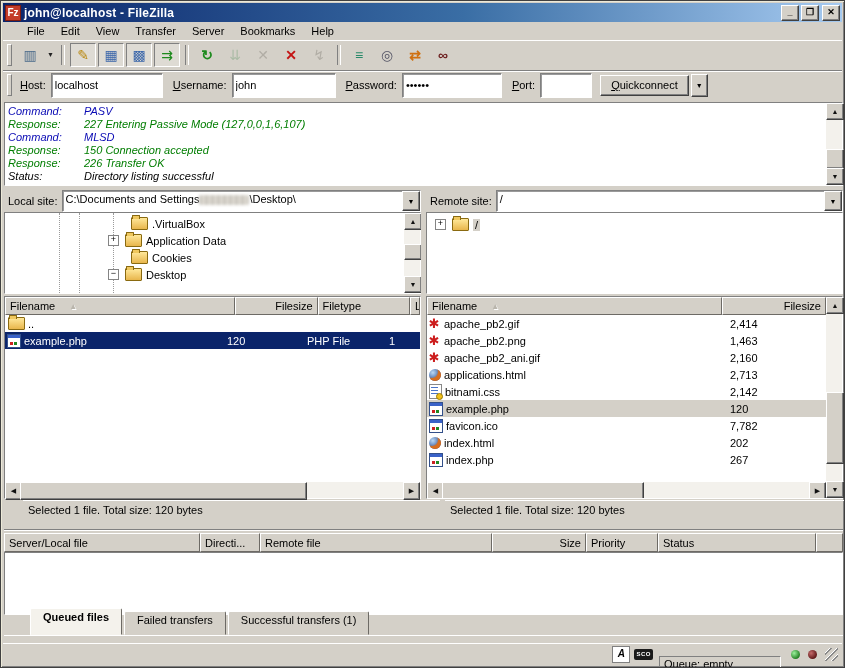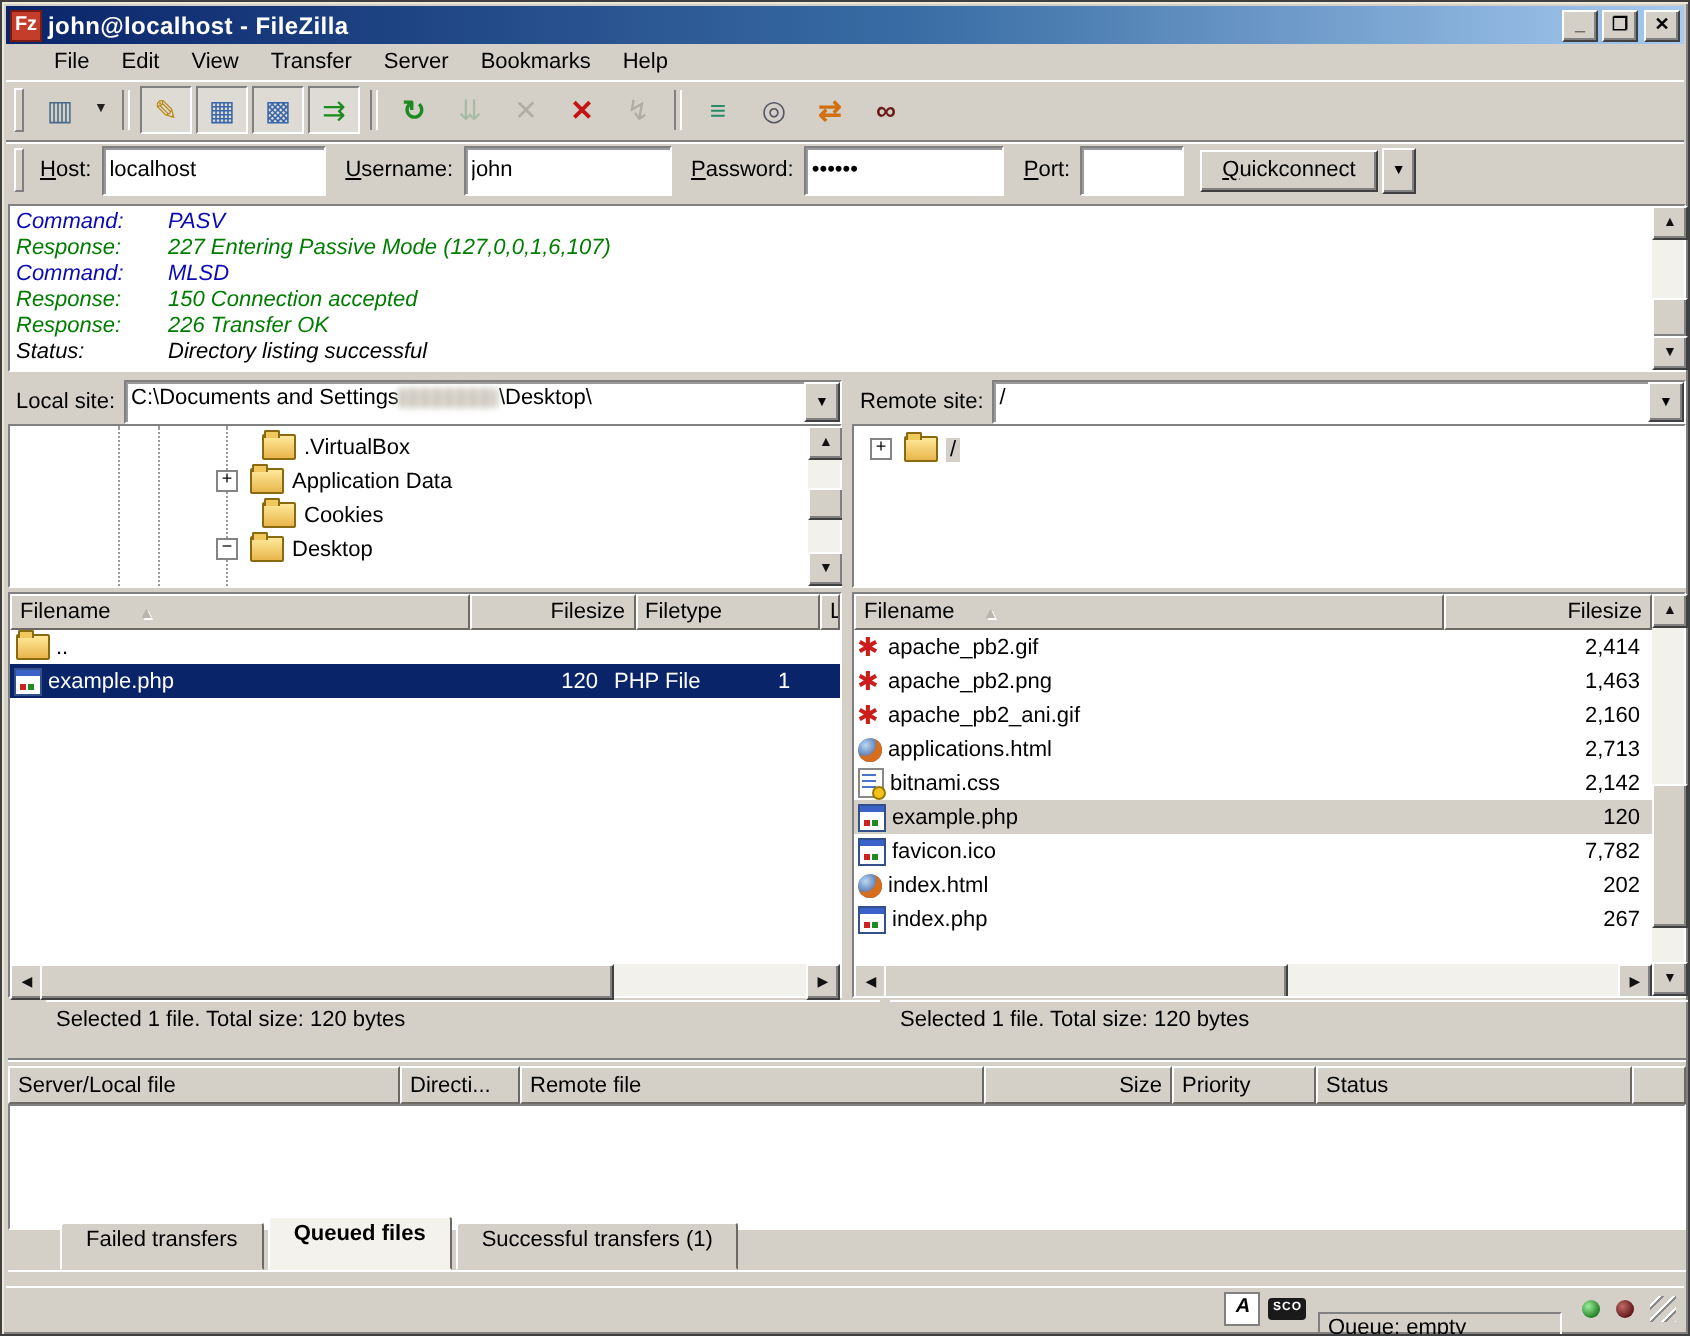--- a/index.html
+++ b/index.html
@@ -79,21 +79,21 @@
   .ic-css::before{content:"";position:absolute;left:1px;top:2px;width:7px;height:1px;background:#4a74c8;box-shadow:0 3px 0 #4a74c8,0 6px 0 #4a74c8;}
   .ic-css::after{content:"";position:absolute;right:-2px;bottom:-2px;width:5px;height:5px;background:#f2c11c;border-radius:50%;border:1px solid #9a7a00;}
   
   .listpane{background:#fff;}
   .colhdr{height:18px;display:flex;}
   .hcell{border:1px solid;border-color:#ffffff #6d6a65 #6d6a65 #ffffff;background:#d4d0c8;padding:1px 4px;display:flex;align-items:center;overflow:hidden;white-space:nowrap;}
   .hr{justify-content:flex-end;}
   .sortico{color:#b9b5ac;font-size:8px;margin-left:14px;text-shadow:1px 1px 0 #fff;}
   .lrow{height:17px;display:flex;align-items:center;white-space:nowrap;}
   .lrow .nm{margin-left:3px;overflow:hidden;}
-  .cellsz{text-align:right;}
+  .cellsz{text-align:left;}
   .selA{background:#0a246a;color:#fff;}
   .selI{background:#d4d0c8;}
   .statusline{padding:3px 5px;border-top:1px solid #fff;margin-left:19px;}
   
   .qhdr{display:flex;height:19px;}
   .qbody{background:#fff;}
   
   .tabs{display:flex;align-items:flex-end;height:22px;padding-left:26px;border-bottom:1px solid #fff;}
   .tab{padding:2px 12px 3px 12px;border:1px solid;border-color:#ffffff #6d6a65 #d4d0c8 #ffffff;border-radius:2px 2px 0 0;background:#d4d0c8;height:17px;margin-right:2px;}
   .tab.active{background:#f4f2ec;font-weight:bold;height:20px;border-bottom-color:#f4f2ec;}
@@ -443,22 +443,22 @@
         </div>
       <div class="hcell" style="width:148px">
           <span>Status</span>
         </div>
       <div class="hcell" style="flex:1"></div>
     </div>
     <div class="qbody sunken" style="height:61px;"></div>
   </div>
 
   <div class="abs tabs" style="left:3px;top:613px;width:839px;">
+    <div class="tab active">Queued files</div>
     <div class="tab">Failed transfers</div>
-    <div class="tab active">Queued files</div>
     <div class="tab">Successful transfers (1)</div>
   </div>
 
   <div class="abs statusbar">
     <div class="typebox">A</div>
     <div class="badge">SCO</div>
     <div class="qstatus sunken">Queue: empty</div>
     <div class="led led-green"></div>
     <div class="led led-red"></div>
     <div class="gripcorner"></div>

